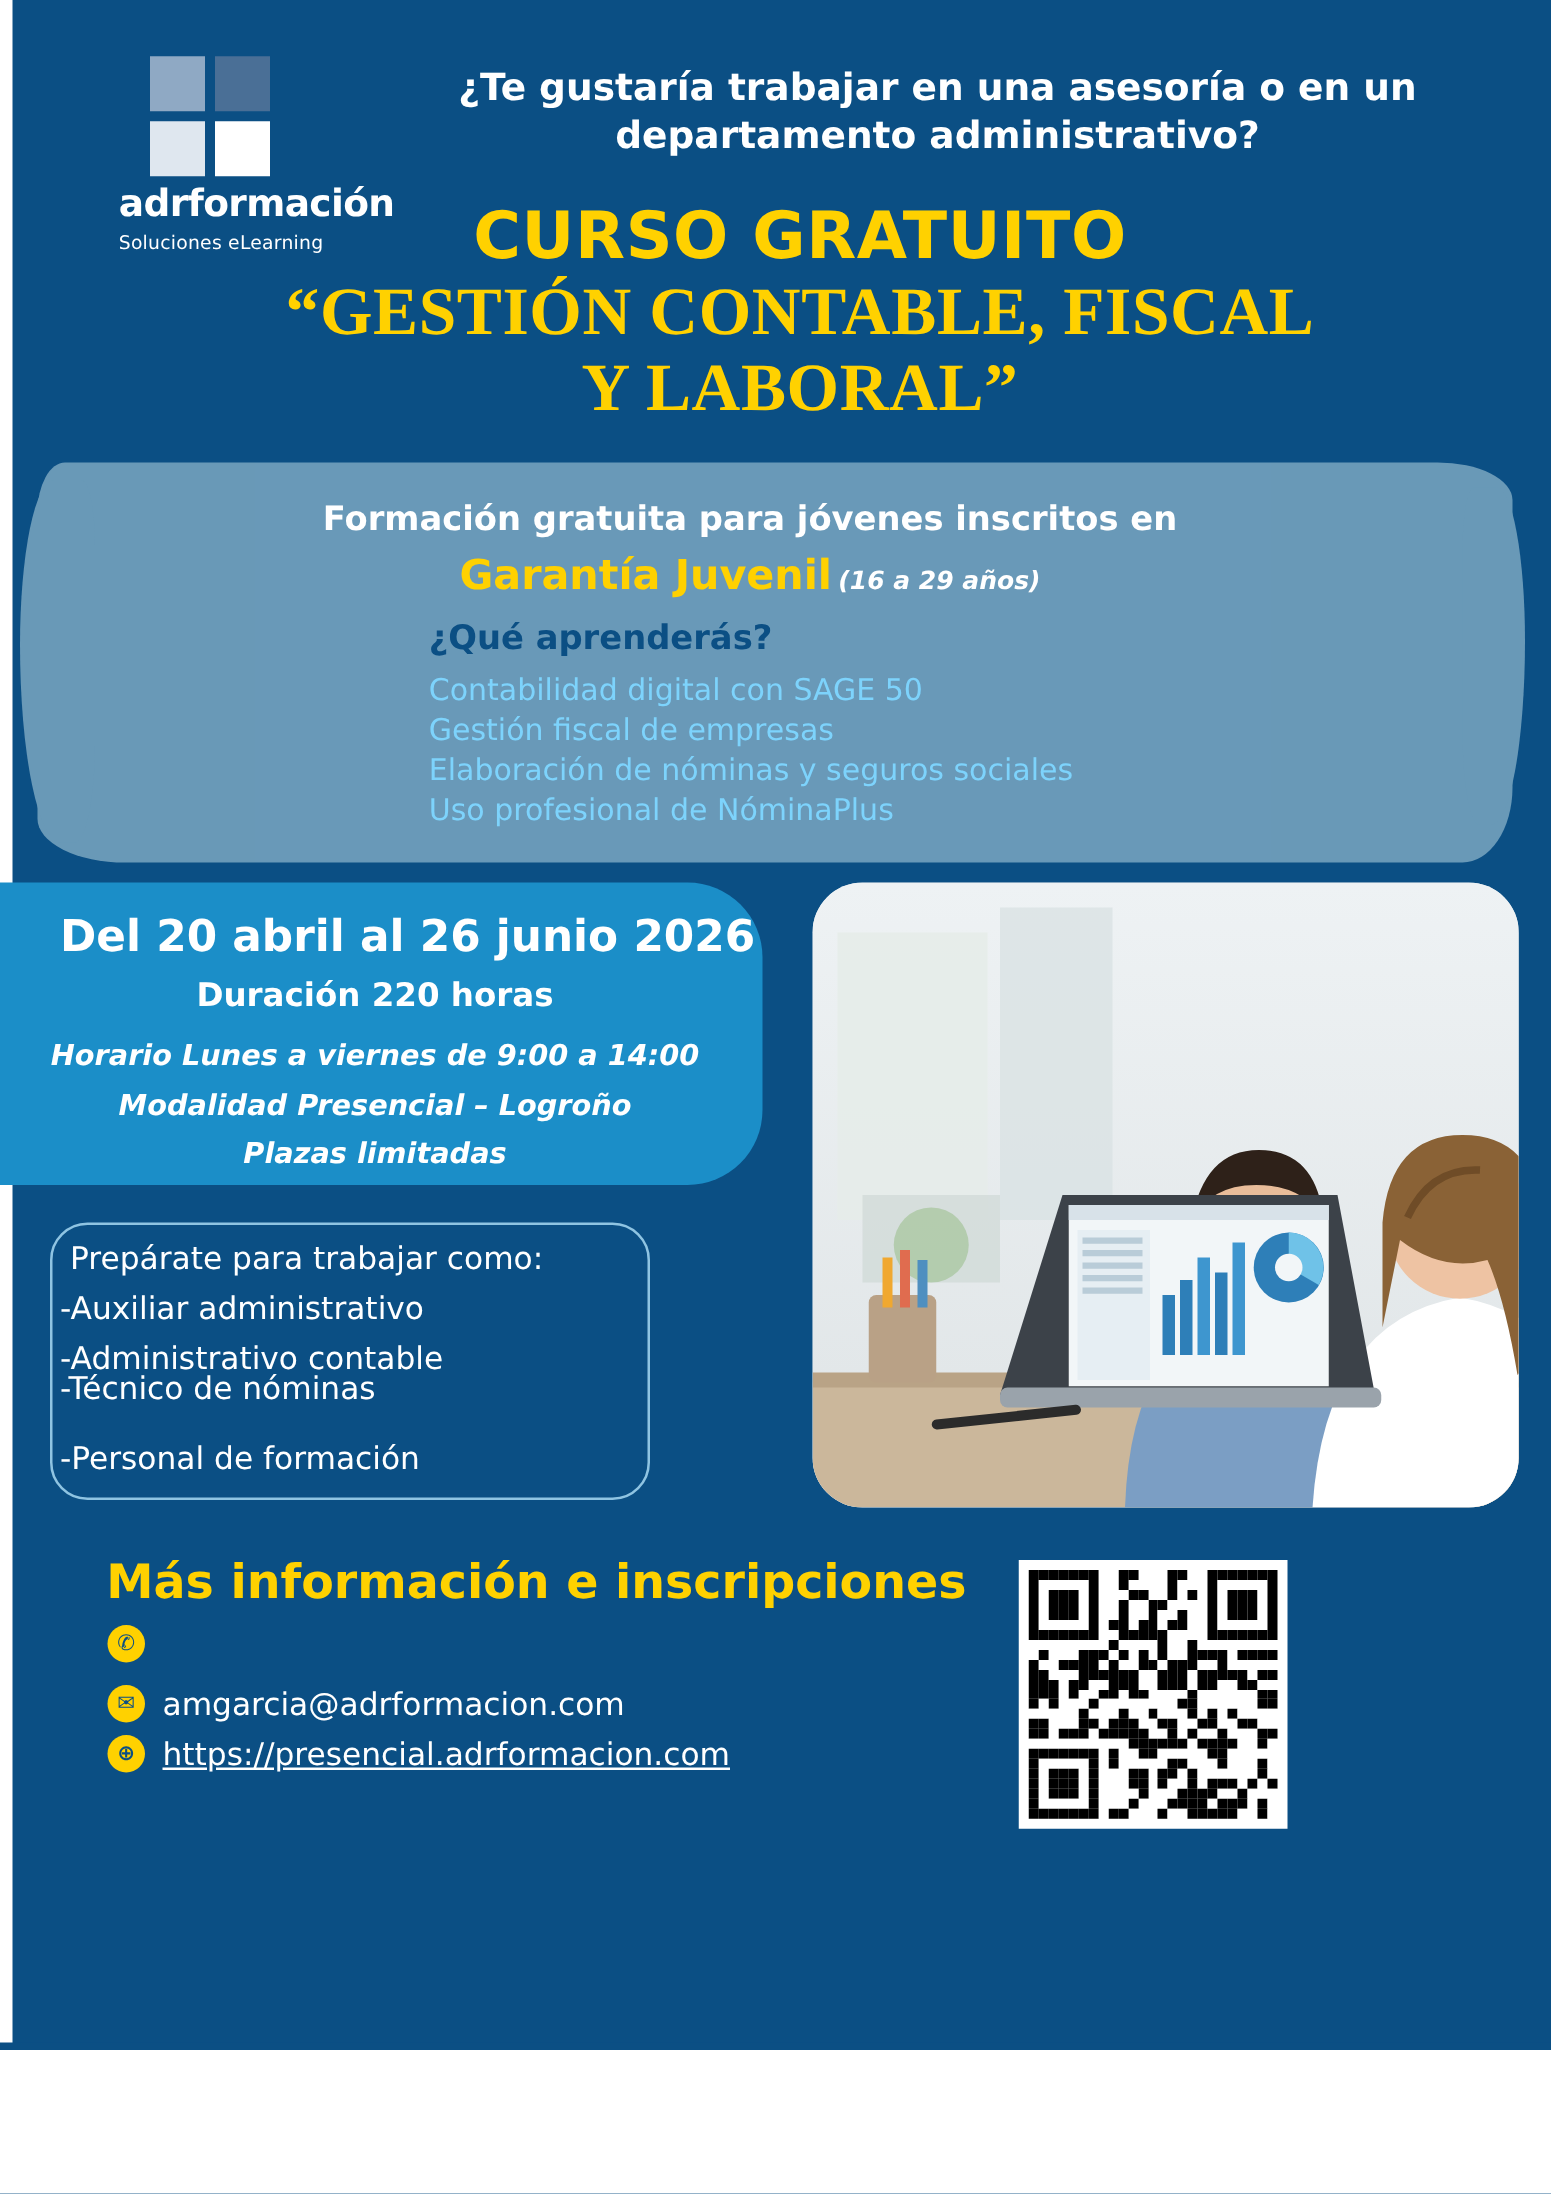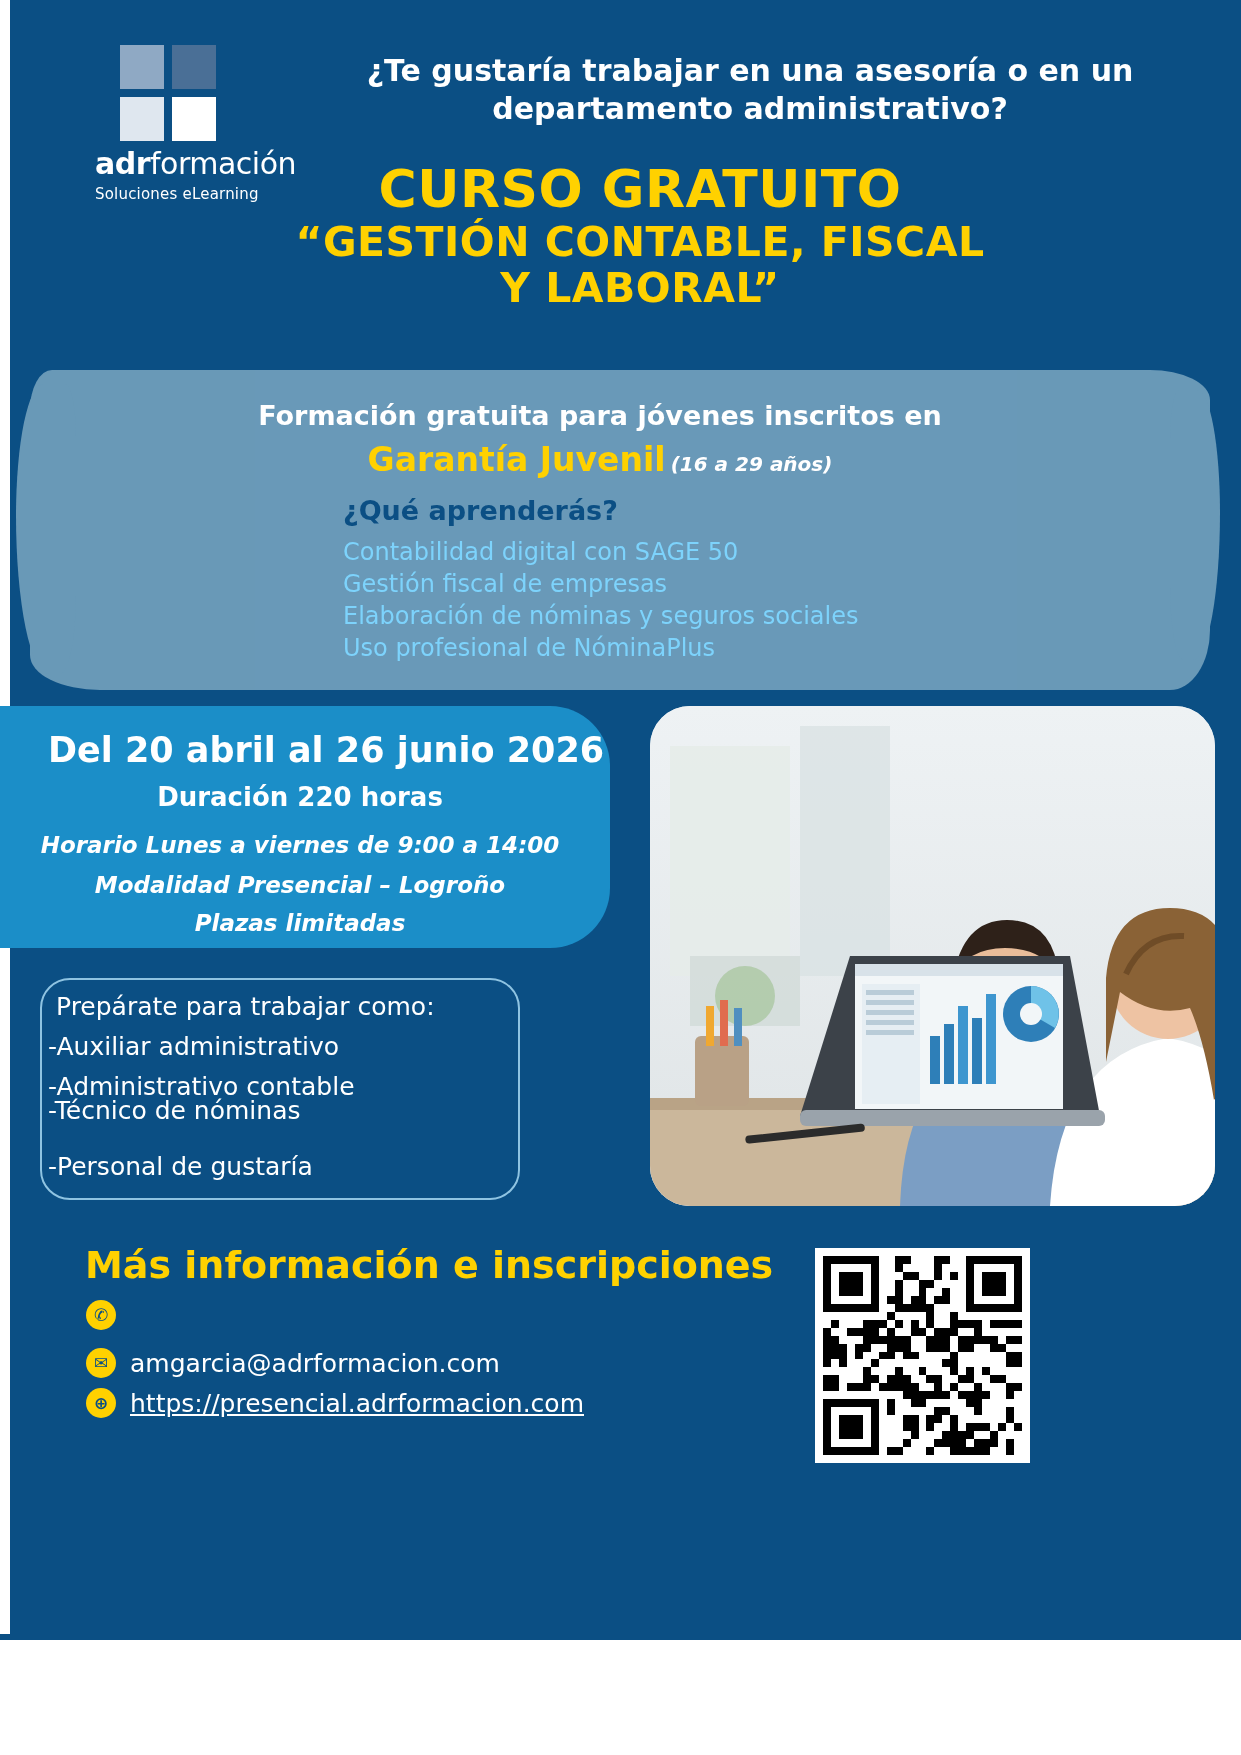--- a/index.html
+++ b/index.html
@@ -22,36 +22,36 @@
   }
   
   .logo-block { position: absolute; left: 95px; top: 45px; width: 210px; }
   .logo-squares { position: relative; width: 120px; height: 95px; margin-left: 25px;}
   .sq { position: absolute; width: 44px; height: 44px; }
   .sq1 { left: 0;   top: 0;   background: #8fa9c4; }
   .sq2 { left: 52px;top: 0;   background: #4a6f96; }
   .sq3 { left: 0;   top: 52px;background: #dfe7ef; }
   .sq4 { left: 52px;top: 52px;background: #ffffff; }
   .logo-name { color: #ffffff; font-size: 30px; font-weight: bold; letter-spacing: -0.5px; margin-top: 6px;}
-  .logo-name .light { font-weight: 400; margin-top: 47px; }
+  .logo-name .light { font-weight: 700; margin-top: 47px; }
   .logo-sub { color: #ffffff; font-size: 15px; margin-top: 4px; letter-spacing: .2px;}
 
   
   .question {
     position: absolute; left: 300px; top: 52px; width: 900px;
     color: #ffffff; font-weight: bold; font-size: 30px; line-height: 1.25;
     text-align: center;
   }
   .title {
     position: absolute; left: 100px; top: 160px; width: 1080px;
     color: #ffd100; font-weight: bold; text-align: center;
     font-size: 52px; line-height: 1.13; letter-spacing: .5px;
   }
   .title .l1 { font-size: 52px; }
-  .title .l2 { font-size: 41px; }
+  .title .l2 { font-size: 54px; font-family: Liberation Serif, serif; }
 
   
   .brush {
     position: absolute; left: 30px; top: 370px; width: 1180px; height: 320px;
     background: #6f9dba;
     border-radius: 22px 60px 40px 70px / 40px 30px 60px 35px;
     opacity: .95;
   }
   .brush:before {
     content:""; position:absolute; left:-14px; top:14px; width: 60px; height: 290px;
@@ -186,21 +186,21 @@
   <div class="date-dur">Duración 220 horas</div>
   <div class="date-line dl1">Horario  Lunes a viernes de 9:00 a 14:00</div>
   <div class="date-line dl3">Plazas limitadas</div>
   <div class="date-line dl2">Modalidad  Presencial – Logroño</div>
 
   <div class="jobs-box">
     <div class="head">Prepárate para trabajar como:</div>
     <div class="it j1">-Auxiliar administrativo</div>
     <div class="it j2">-Administrativo contable</div>
     <div class="it j3">-Técnico de nóminas</div>
-    <div class="it j4">-Personal de gustaría</div>
+    <div class="it j4">-Personal de formación</div>
   </div>
 
   <div class="photo">
     <svg width="565" height="500" viewBox="0 0 565 500" xmlns="http://www.w3.org/2000/svg">
       <defs>
         <linearGradient id="bg" x1="0" y1="0" x2="0" y2="1">
           <stop offset="0%" stop-color="#eef2f4"></stop>
             <stop offset="100%" stop-color="#dfe4e6"></stop>
         </linearGradient>
       </defs>

